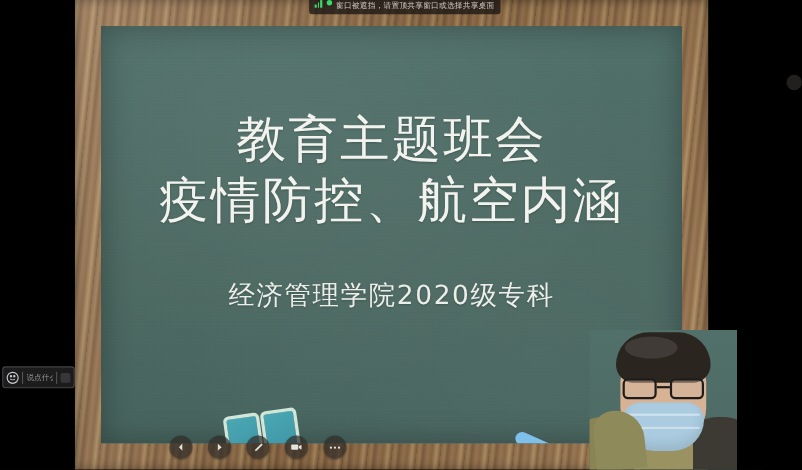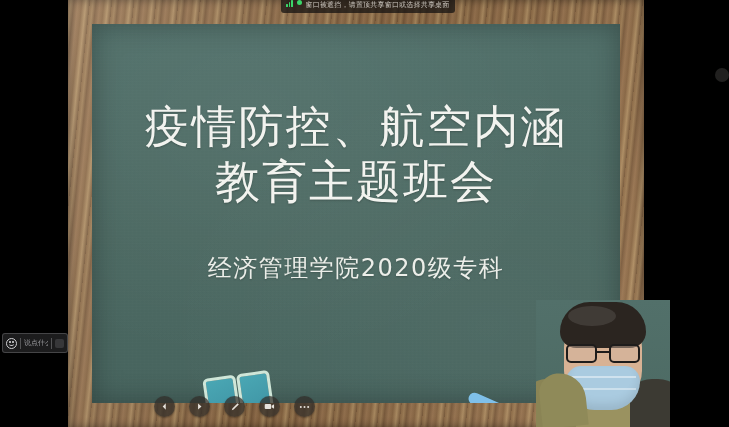--- a/index.html
+++ b/index.html
@@ -328,22 +328,22 @@
 <div id="app">
 
   <div class="shared-stage">
 
     <div class="wood-frame"></div>
 
     <div class="chalkboard">
       <div class="chalk-noise"></div>
 
       <div class="slide-text">
+        <div class="slide-title-line">教育主题班会</div>
         <div class="slide-title-line">疫情防控、航空内涵</div>
-        <div class="slide-title-line">教育主题班会</div>
         <div class="slide-subtitle">经济管理学院2020级专科</div>
       </div>
 
       <div class="book-art">
         <div class="book-page left"></div>
         <div class="book-page right"></div>
       </div>
 
       <div class="ruler-blue-a"></div>
       <div class="ruler-blue-b"></div>

